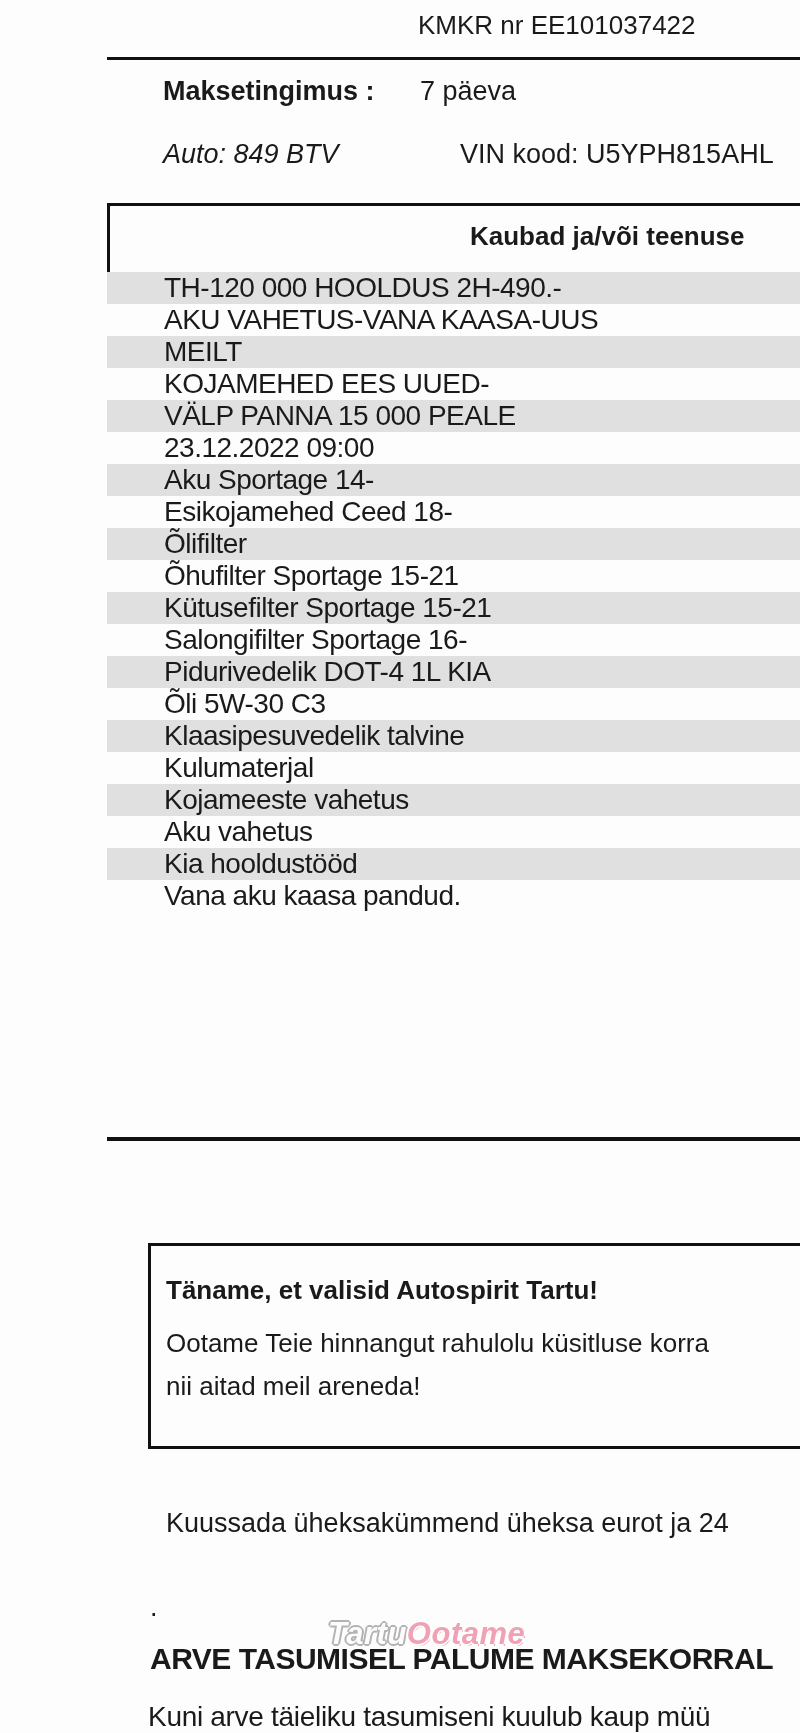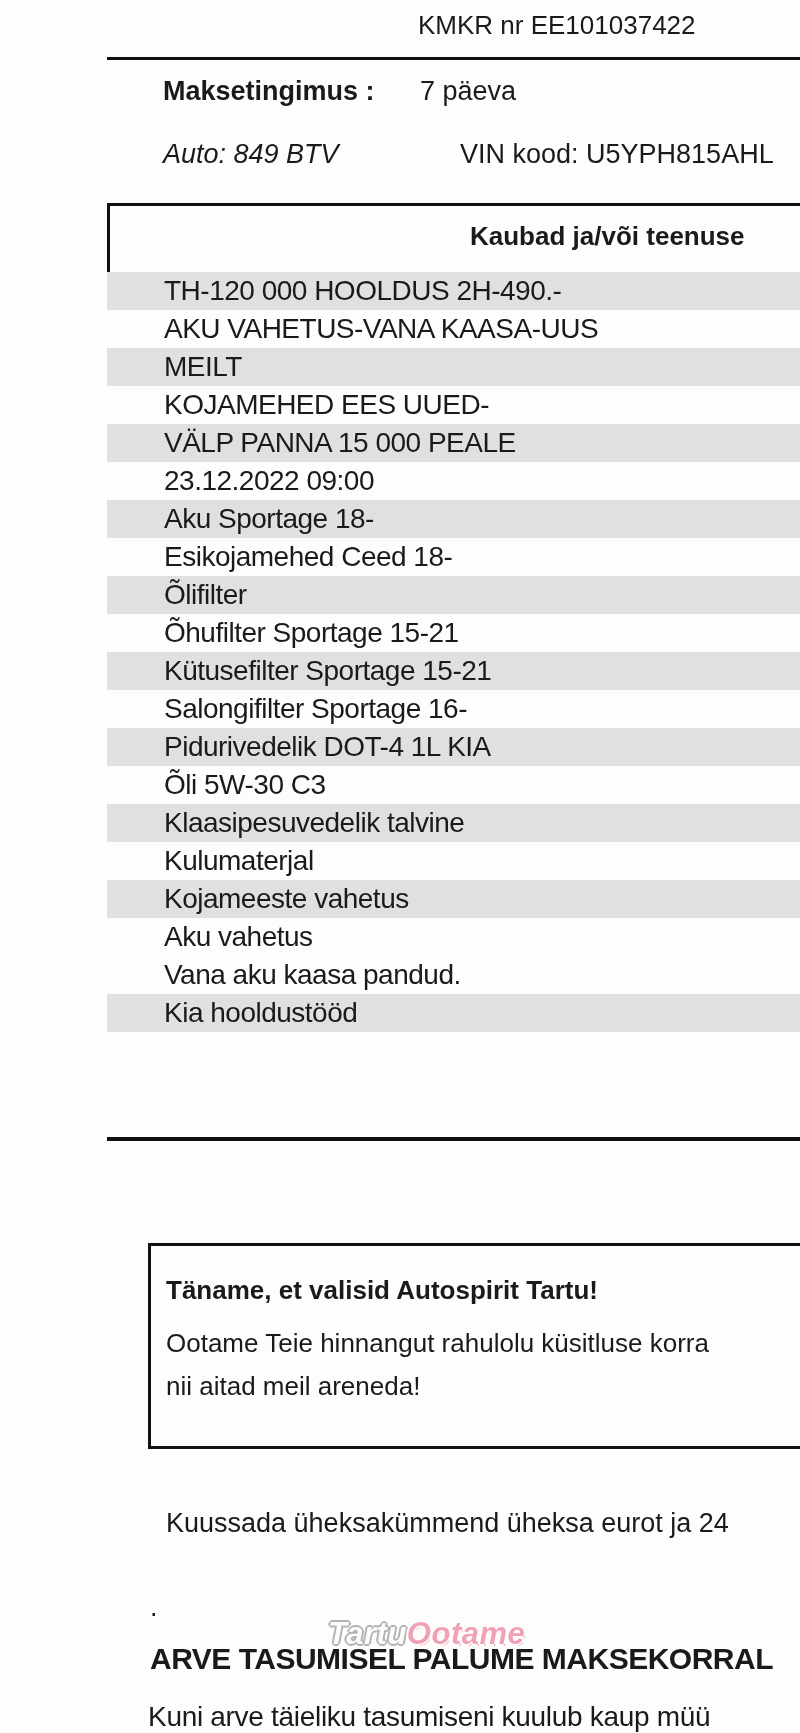--- a/index.html
+++ b/index.html
@@ -23,21 +23,21 @@
   .vin{left:460px;top:139px;font-size:27px;}
 
   .items-header-box{
     left:107px;top:203px;width:700px;height:66px;
     border:3px solid #111;background:#fdfdfd;
   }
   .items-header-text{left:470px;top:221px;font-size:26px;font-weight:bold;}
 
   .rows{position:absolute;left:107px;top:272px;width:693px;}
   .row{
-    height:38px;display:flex;align-items:center;
+    height:32px;display:flex;align-items:flex-end;
     padding-left:57px;font-size:28px;letter-spacing:-0.5px;
     white-space:nowrap;overflow:hidden;
   }
   .row.alt{background:#e0e0e0;}
 
   .rule-bottom{left:107px;top:1137px;width:693px;height:4px;background:#111;}
 
   .thanks-box{
     left:148px;top:1243px;width:660px;height:200px;
     border:3px solid #111;background:#fdfdfd;
@@ -103,21 +103,21 @@
       <div class="row">
         <span>KOJAMEHED EES UUED-</span>
       </div>
       <div class="row alt">
         <span>VÄLP PANNA 15 000 PEALE</span>
       </div>
       <div class="row">
         <span>23.12.2022 09:00</span>
       </div>
       <div class="row alt">
-        <span>Aku Sportage 18-</span>
+        <span>Aku Sportage 14-</span>
       </div>
       <div class="row">
         <span>Esikojamehed Ceed 18-</span>
       </div>
       <div class="row alt">
         <span>Õlifilter</span>
       </div>
       <div class="row">
         <span>Õhufilter Sportage 15-21</span>
       </div>
@@ -138,25 +138,25 @@
       </div>
       <div class="row">
         <span>Kulumaterjal</span>
       </div>
       <div class="row alt">
         <span>Kojameeste vahetus</span>
       </div>
       <div class="row">
         <span>Aku vahetus</span>
       </div>
+      <div class="row alt">
+        <span>Kia hooldustööd</span>
+      </div>
       <div class="row">
         <span>Vana aku kaasa pandud.</span>
-      </div>
-      <div class="row alt">
-        <span>Kia hooldustööd</span>
       </div>
     </div>
 
   <div class="abs rule-bottom"></div>
 
   <div class="abs thanks-box">
     <div class="thanks-title">Täname, et valisid Autospirit Tartu!</div>
     <div class="thanks-line1">Ootame Teie hinnangut rahulolu küsitluse korra</div>
     <div class="thanks-line2">nii aitad meil areneda!</div>
   </div>

